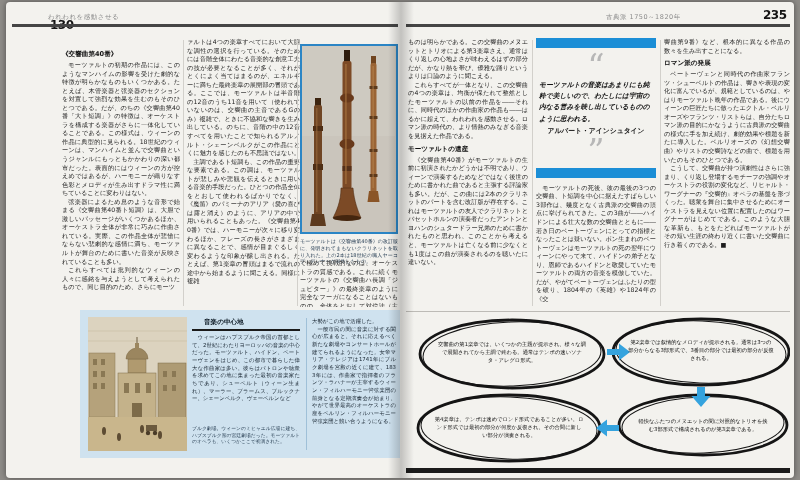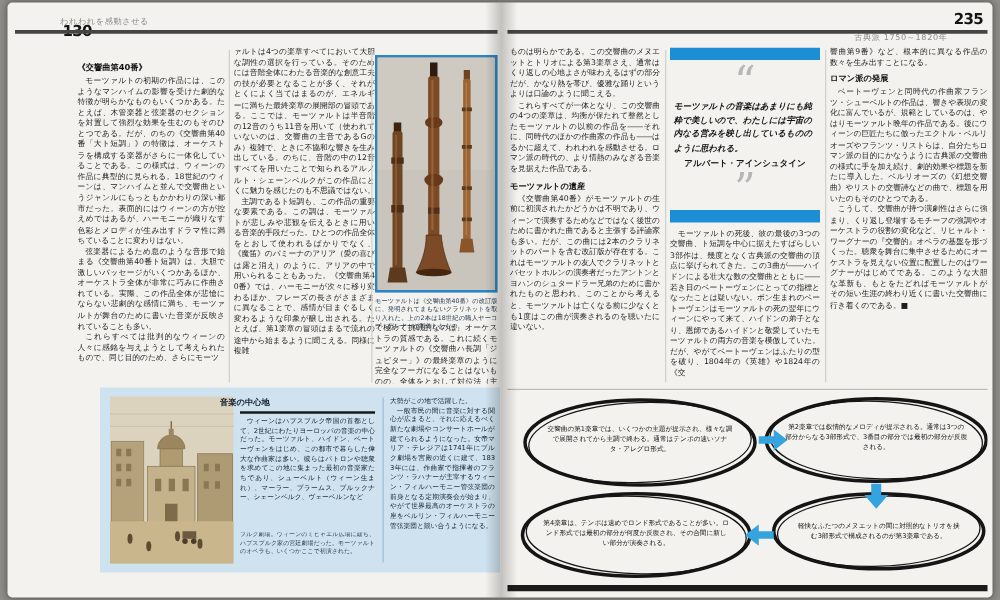--- a/index.html
+++ b/index.html
@@ -162,34 +162,34 @@
         <rect x="0" y="100" width="99" height="34" fill="#c9b68c"></rect>
         <ellipse cx="16" cy="114" rx="2" ry="4" fill="#5d4c33"></ellipse>
         <ellipse cx="31" cy="120" rx="2" ry="4" fill="#5d4c33"></ellipse>
         <ellipse cx="54" cy="112" rx="2" ry="4" fill="#5d4c33"></ellipse>
         <ellipse cx="72" cy="118" rx="2" ry="4" fill="#5d4c33"></ellipse>
         <rect x="58" y="108" width="11" height="6" fill="#6b5a3e"></rect>
         <circle cx="60" cy="116" r="2.2" fill="#4a3c28"></circle>
           <circle cx="67" cy="116" r="2.2" fill="#4a3c28"></circle>
       </svg>
     </div>
-    <div class="title" style="left:96px; top:8px;">音楽の中心地</div>
+    <div class="title" style="left:124px; top:8px;">音楽の中心地</div>
     <div class="titlerule" style="left:112px; top:19px; width:108px;"></div>
     <div class="boxtxt" style="left:112px; top:24px; width:108px; height:88px;">
       <p class="ind">ウィーンはハプスブルク帝国の首都として、2世紀にわたりヨーロッパの音楽の中心だった。モーツァルト、ハイドン、ベートーヴェンをはじめ、この都市で暮らした偉大な作曲家は多い。彼らはパトロンや聴衆を求めてこの地に集まった最初の音楽家たちであり、シューベルト（ウィーン生まれ）、マーラー、ブラームス、ブルックナー、シェーンベルク、ヴェーベルンなど</p>
     </div>
     <div class="engrcap" style="left:112px; top:116px; width:108px; height:26px;">ブルク劇場。ウィーンのミヒャエル広場に建ち、ハプスブルク家の宮廷劇場だった。モーツァルトのオペラも、いくつかここで初演された。</div>
     <div class="boxrule" style="left:226px; top:8px; height:132px;"></div>
     <div class="boxtxt" style="left:232px; top:8px; width:84px; height:134px;">
       <p>大勢がこの地で活躍した。</p>
       <p class="ind">一般市民の間に音楽に対する関心が広まると、それに応えるべく新たな劇場やコンサートホールが建てられるようになった。女帝マリア・テレジアは1741年にブルク劇場を宮殿の近くに建て、1833年には、作曲家で指揮者のフランツ・ラハナーが主宰するウィーン・フィルハーモニー管弦楽団の前身となる定期演奏会が始まり、やがて世界最高のオーケストラの座をベルリン・フィルハーモニー管弦楽団と競い合うようになる。</p>
     </div>
   </div>
 
-  <div class="runtitle" style="left:600px; top:24px; width:152px; text-align:right;">古典派 1750～1820年</div>
+  <div class="runtitle" style="left:600px; top:11px; width:152px; ">古典派 1750～1820年</div>
   <div class="pagenum" style="left:757px; top:6px;">235</div>
   <div class="headrule" style="left:400px; top:22px; width:384px;"></div>
 
   <div class="col" style="left:402px; top:36px; width:120px; height:270px;">
     <p>ものは明らかである。この交響曲のメヌエットとトリオによる第3楽章さえ、通常はくり返しの心地よさが味わえるはずの部分だが、かなり熱を帯び、優雅な踊りというよりは口論のように聞こえる。</p>
     <p class="ind">これらすべてが一体となり、この交響曲の4つの楽章は、均衡が保たれて整然としたモーツァルトの以前の作品を――それに、同時代のほかの作曲家の作品も――はるかに超えて、われわれを感動させる。ロマン派の時代の、より情熱のみなぎる音楽を見据えた作品である。</p>
     <div class="h2">モーツァルトの遺産</div>
     <p class="ind">《交響曲第40番》がモーツァルトの生前に初演されたかどうかは不明であり、ウィーンで演奏するためなどではなく後世のために書かれた曲であると主張する評論家も多い。だが、この曲には2本のクラリネットのパートを含む改訂版が存在する。これはモーツァルトの友人でクラリネットとバセットホルンの演奏者だったアントンとヨハンのシュタードラー兄弟のために書かれたものと思われ、このことから考えると、モーツァルトは亡くなる前に少なくとも1度はこの曲が演奏されるのを聴いたに違いない。</p>
   </div>
   <div class="vrule" style="left:526px; top:38px; height:266px;"></div>

